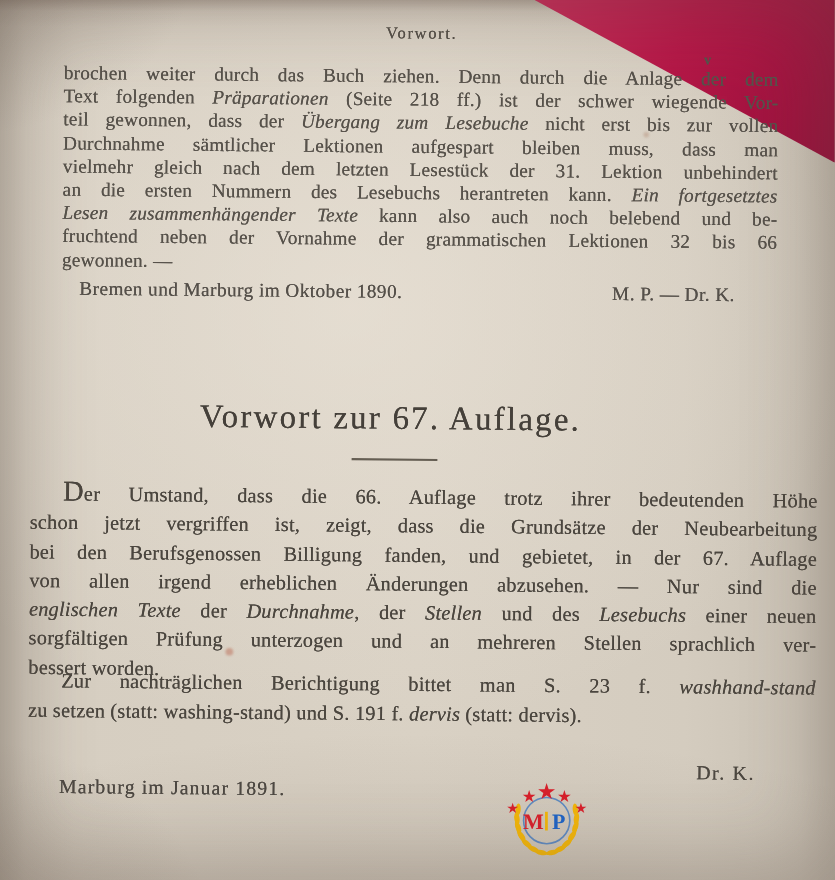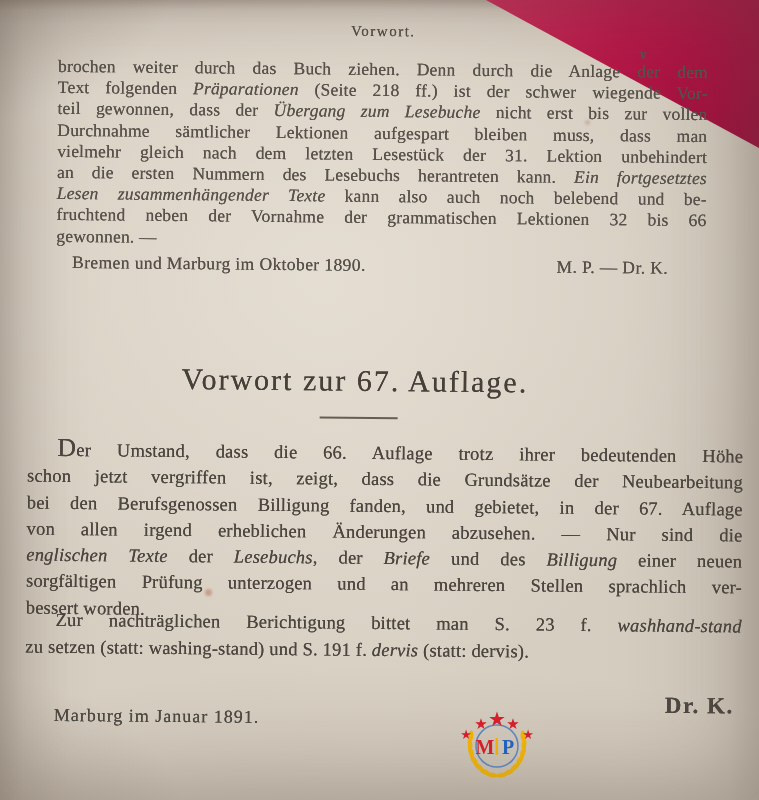--- a/index.html
+++ b/index.html
@@ -47,21 +47,21 @@
   .j{text-align:justify;text-align-last:justify;}
   .n{text-align:left;text-align-last:left;}
   .ind{text-indent:30px;}
   .it{font-style:italic;font-weight:normal;}
   .init{font-size:26px;line-height:0;}
   .byline{left:55px;top:255px;width:612px;display:flex;justify-content:space-between;font-size:17.5px;color:#55504a;letter-spacing:.4px;}
   .byline .place{margin-left:16px;}
   .heading{left:20px;top:364px;width:670px;text-align:center;font-size:30px;letter-spacing:2px;color:#45403a;}
   .rule{left:320px;top:417px;width:78px;height:2px;background:#655e53;}
   .footer-date{left:57px;top:708px;font-size:18px;letter-spacing:1px;color:#4e4943;}
-  .sig{left:668px;top:690px;font-size:23px;font-weight:bold;letter-spacing:1.5px;color:#4d4841;}
+  .sig{left:636px;top:690px;font-size:18px;font-weight:normal;letter-spacing:1.5px;color:#4d4841;}
 
   
   .watermark{position:absolute;left:450px;top:694px;width:306px;height:94px;}
   .emblem{position:absolute;left:6px;top:8px;}
   .brand{position:absolute;left:92px;top:14px;font-size:52px;line-height:1;font-weight:bold;letter-spacing:-1px;font-family:"Liberation Serif","DejaVu Serif",serif;white-space:nowrap;}
 </style>
 </head>
 <body>
 
 <div class="photo">
@@ -92,21 +92,21 @@
     </div>
 
     <div class="abs heading ink">Vorwort zur 67. Auflage.</div>
     <div class="abs rule"></div>
 
     <div class="abs p2 ink">
       <div class="tl j ind"><span class="init">D</span><span>er Umstand, dass die 66. Auflage trotz ihrer bedeutenden Höhe</span></div>
       <div class="tl j"><span>schon jetzt vergriffen ist, zeigt, dass die Grundsätze der Neubearbeitung</span></div>
       <div class="tl j"><span>bei den Berufsgenossen Billigung fanden, und gebietet, in der 67. Auflage</span></div>
       <div class="tl j"><span>von allen irgend erheblichen Änderungen abzusehen. — Nur sind die</span></div>
-      <div class="tl j"><span class="it">englischen Texte</span><span> der </span><span class="it">Lesebuchs</span><span>, der </span><span class="it">Briefe</span><span> und des </span><span class="it">Billigung</span><span> einer neuen</span></div>
+      <div class="tl j"><span class="it">englischen Texte</span><span> der </span><span class="it">Durchnahme</span><span>, der </span><span class="it">Stellen</span><span> und des </span><span class="it">Lesebuchs</span><span> einer neuen</span></div>
       <div class="tl j"><span>sorgfältigen Prüfung unterzogen und an mehreren Stellen sprachlich ver-</span></div>
       <div class="tl n"><span>bessert worden.</span></div>
     </div>
 
     <div class="abs p3 ink">
       <div class="tl j ind"><span>Zur nachträglichen Berichtigung bittet man S. 23 f. </span><span class="it">washhand-stand</span></div>
       <div class="tl n"><span>zu setzen (statt: washing-stand) und S. 191 f. </span><span class="it">dervis</span><span> (statt: dervis).</span></div>
     </div>
 
     <div class="abs footer-date ink">Marburg im Januar 1891.</div>

